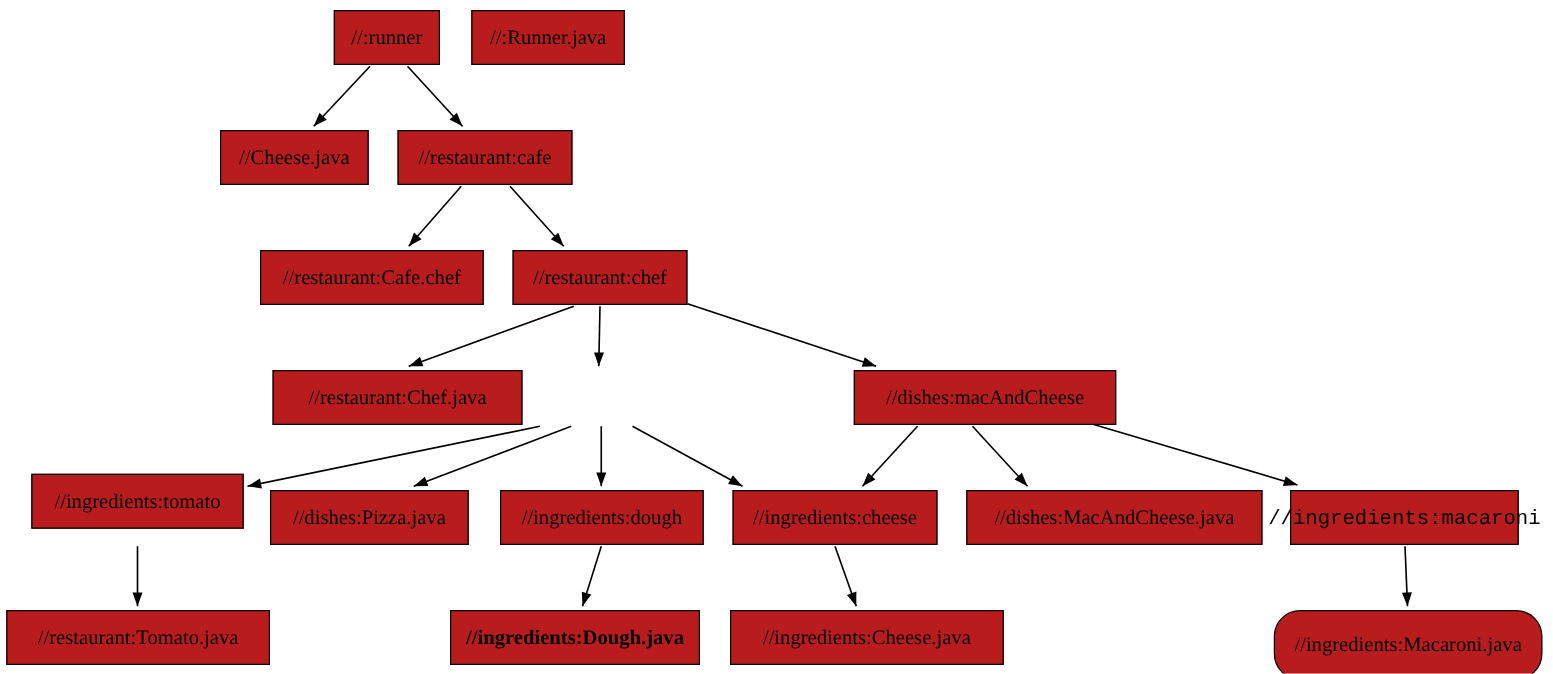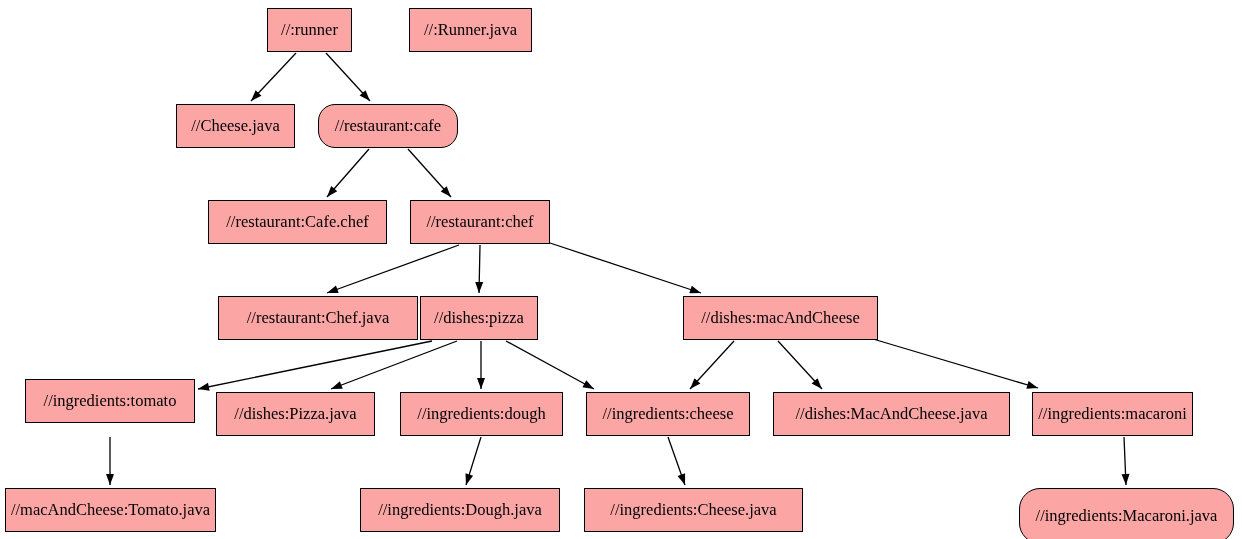--- a/index.html
+++ b/index.html
@@ -18,21 +18,21 @@
   #edge-layer {
     position: absolute;
     left: 0;
     top: 0;
     width: 1242px;
     height: 539px;
   }
   .node {
     position: absolute;
     box-sizing: border-box;
-    background: #fca5a5;
+    background: #b91c1c;
     border: 1.5px solid #000000;
     display: flex;
     align-items: center;
     justify-content: center;
     font-size: 16.5px;
     color: #000000;
     white-space: nowrap;
     text-align: center;
   }
   .edge {
@@ -66,32 +66,31 @@
     <line class="edge" x1="734" y1="341" x2="690" y2="389" marker-end="url(#arrowhead)"></line>
     <line class="edge" x1="778" y1="341" x2="822" y2="389" marker-end="url(#arrowhead)"></line>
     <line class="edge" x1="873" y1="339" x2="1038" y2="388" marker-end="url(#arrowhead)"></line>
     <line class="edge" x1="110" y1="437" x2="110" y2="485" marker-end="url(#arrowhead)"></line>
     <line class="edge" x1="481" y1="437" x2="466" y2="485" marker-end="url(#arrowhead)"></line>
     <line class="edge" x1="668" y1="437" x2="685" y2="485" marker-end="url(#arrowhead)"></line>
     <line class="edge" x1="1124" y1="437" x2="1126" y2="485" marker-end="url(#arrowhead)"></line>
   </svg>
 
   <div class="node" style="left:267px;  top:8px;   width:85px;  height:44px;">//:runner</div>
-  <div class="node" style="left:377px;  top:8px;   width:123px; height:44px;margin-left:32px;">//:Runner.java</div>
+  <div class="node" style="left:377px;  top:8px;   width:123px; height:44px;">//:Runner.java</div>
   <div class="node" style="left:176px;  top:104px; width:119px; height:44px;">//Cheese.java</div>
-  <div class="node" style="left:318px;  top:104px; width:140px; height:44px;border-radius:17px;">//restaurant:cafe</div>
+  <div class="node" style="left:318px;  top:104px; width:140px; height:44px;">//restaurant:cafe</div>
   <div class="node" style="left:208px;  top:200px; width:179px; height:44px;">//restaurant:Cafe.chef</div>
   <div class="node" style="left:410px;  top:200px; width:140px; height:44px;">//restaurant:chef</div>
   <div class="node" style="left:218px;  top:296px; width:200px; height:44px;">//restaurant:Chef.java</div>
-  <div class="node" style="left:420px;  top:296px; width:118px; height:44px;">//dishes:pizza</div>
-  <div class="node" style="left:683px;  top:296px; width:195px; height:44px;">//dishes:macAndCheese</div>
+  <div class="node" style="left:683px;  top:296px; width:210px; height:44px;">//dishes:macAndCheese</div>
   <div class="node" style="left:25px;   top:379px; width:170px; height:44px;">//ingredients:tomato</div>
   <div class="node" style="left:400px;  top:392px; width:163px; height:44px;">//ingredients:dough</div>
   <div class="node" style="left:216px;  top:392px; width:159px; height:44px;">//dishes:Pizza.java</div>
   <div class="node" style="left:586px;  top:392px; width:164px; height:44px;">//ingredients:cheese</div>
   <div class="node" style="left:773px;  top:392px; width:237px; height:44px;">//dishes:MacAndCheese.java</div>
-  <div class="node" style="left:1032px; top:392px; width:161px; height:44px;">//ingredients:macaroni</div>
-  <div class="node" style="left:5px;    top:488px; width:211px; height:44px;">//macAndCheese:Tomato.java</div>
-  <div class="node" style="left:360px;  top:488px; width:200px; height:44px;">//ingredients:Dough.java</div>
+  <div class="node" style="left:1032px; top:392px; width:183px; height:44px;font-family:Liberation Mono, monospace;">//ingredients:macaroni</div>
+  <div class="node" style="left:5px;    top:488px; width:211px; height:44px;">//restaurant:Tomato.java</div>
+  <div class="node" style="left:360px;  top:488px; width:200px; height:44px;font-weight:bold;">//ingredients:Dough.java</div>
   <div class="node" style="left:584px;  top:488px; width:219px; height:44px;">//ingredients:Cheese.java</div>
   <div class="node" style="left:1019px; top:488px; width:215px; height:56px;border-radius:21px;">//ingredients:Macaroni.java</div>
 
 </div>
 
 </body></html>

